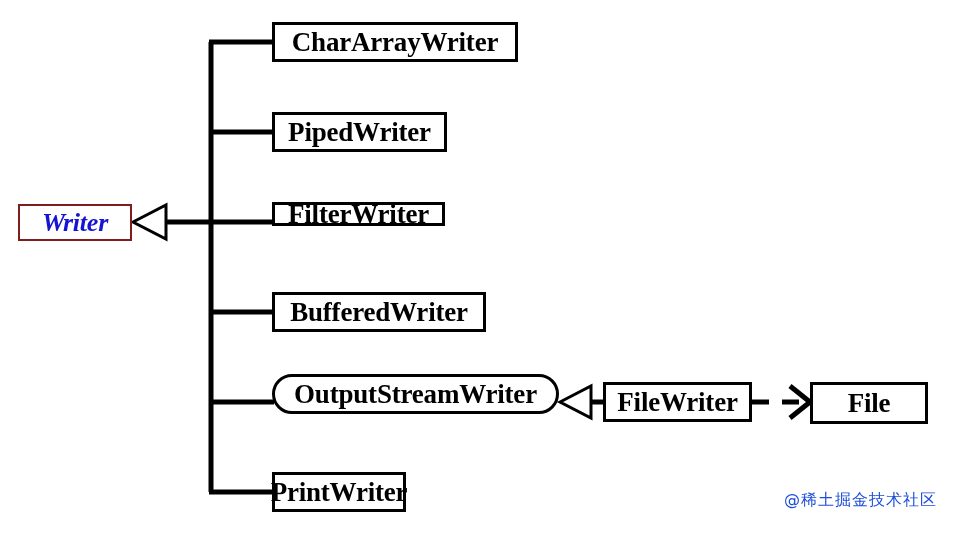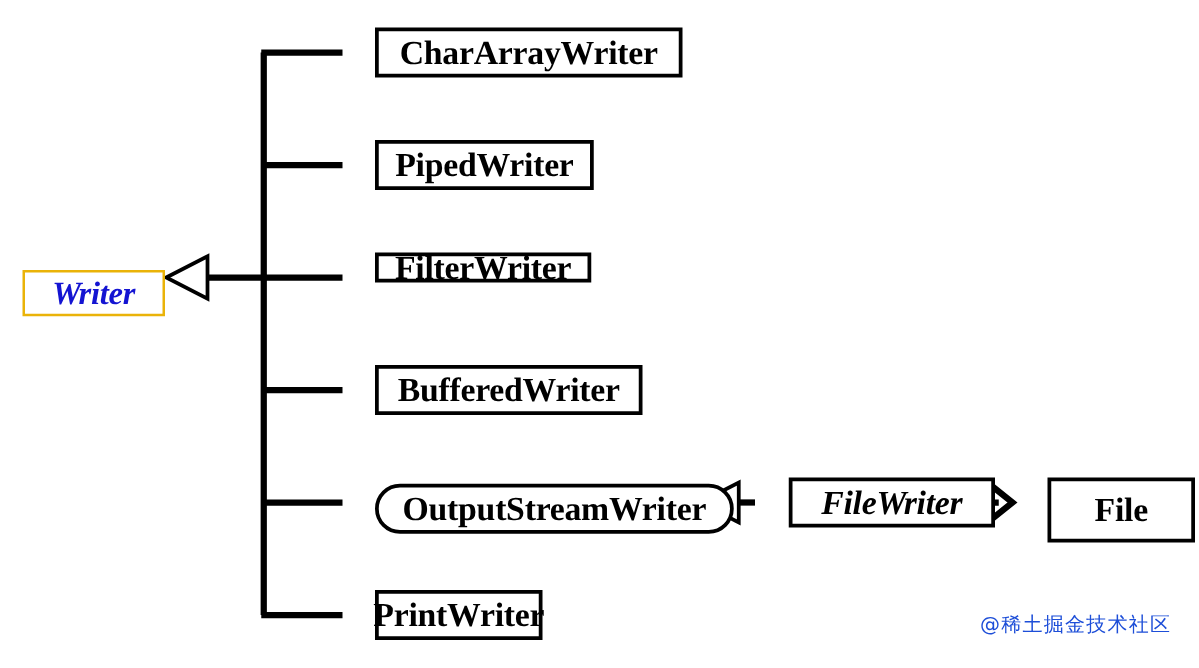--- a/index.html
+++ b/index.html
@@ -26,25 +26,23 @@
     position: absolute;
     box-sizing: border-box;
     background: #ffffff;
     display: flex;
     align-items: center;
     justify-content: center;
     white-space: nowrap;
   }
   .node.concrete {
     border: 3px solid #000000;
-    margin-left: 28px;
   }
   .node.abstract {
-    border: 2px solid #eab308;
-    margin-top: 12px;
+    border: 2px solid #7f1d1d;
   }
   .node-label {
     font-weight: bold;
     font-size: 27px;
     line-height: 1;
     color: #000000;
     letter-spacing: -0.2px;
   }
   .node.abstract .node-label {
     color: #1414d2;
@@ -99,29 +97,29 @@
   </div>
 
   <div class="node concrete" style="left:272px; top:202px; width:173px; height:24px;">
     <span class="node-label">FilterWriter</span>
   </div>
 
   <div class="node concrete" style="left:272px; top:292px; width:214px; height:40px;justify-content:center;">
     <span class="node-label">BufferedWriter</span>
   </div>
 
-  <div class="node concrete" style="left:272px; top:387px; width:287px; height:40px;border-radius:20px;">
+  <div class="node concrete" style="left:272px; top:374px; width:287px; height:40px;border-radius:20px;">
     <span class="node-label">OutputStreamWriter</span>
   </div>
 
-  <div class="node concrete" style="left:603px; top:382px; width:165px; height:40px;font-style:italic;">
+  <div class="node concrete" style="left:603px; top:382px; width:149px; height:40px;">
     <span class="node-label">FileWriter</span>
   </div>
 
-  <div class="node concrete" style="left:810px; top:382px; width:118px; height:52px;">
+  <div class="node concrete" style="left:810px; top:382px; width:118px; height:42px;">
     <span class="node-label">File</span>
   </div>
 
   <div class="node concrete" style="left:272px; top:472px; width:134px; height:40px;">
     <span class="node-label">PrintWriter</span>
   </div>
 
   <div class="watermark" style="left:784px; top:490px;">@稀土掘金技术社区</div>
 
 </div>

